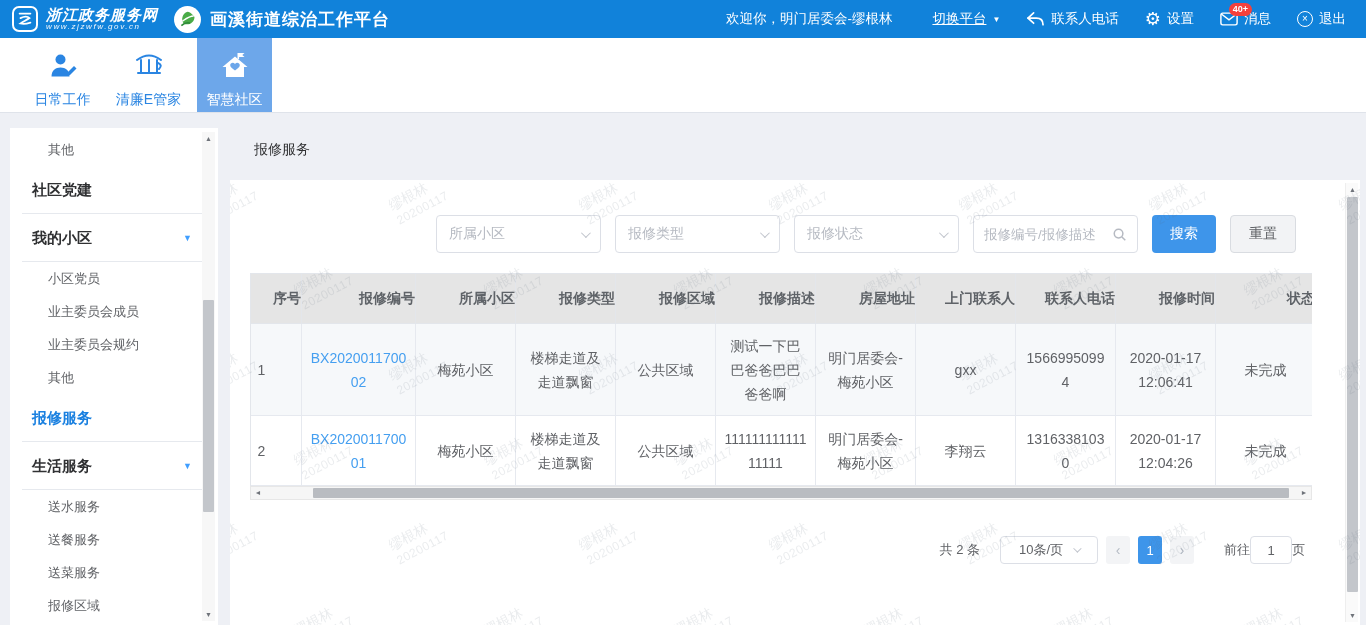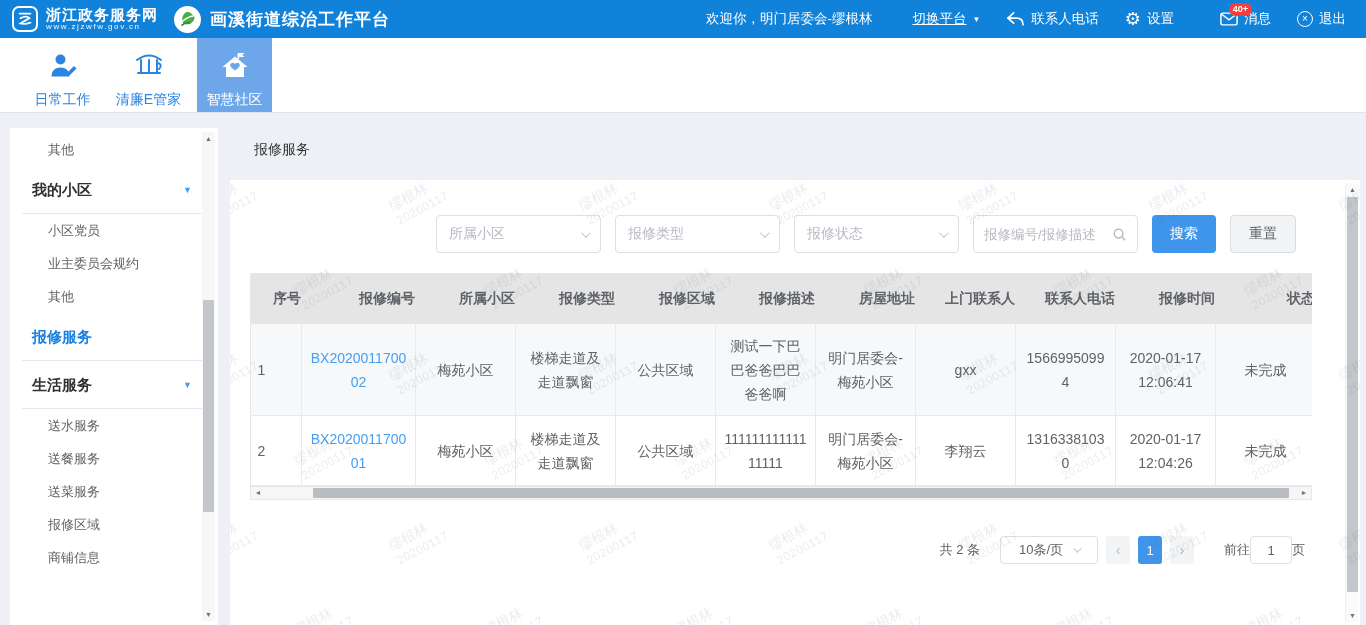--- a/index.html
+++ b/index.html
@@ -3,31 +3,31 @@
 <meta charset="utf-8">
 <style>
   * { margin:0; padding:0; box-sizing:border-box; }
   html,body { width:1366px; height:625px; overflow:hidden; }
   body { font-family:"Liberation Sans","DejaVu Sans",sans-serif; background:#eef0f5; position:relative; }
 
   
   .topbar { height:38px; background:#1182da; display:flex; align-items:center; justify-content:space-between; color:#fff; }
   .brand { display:flex; align-items:center; padding-left:12px; }
   .logo-square { width:26px; height:26px; border:2px solid #fff; border-radius:7px; display:flex; align-items:center; justify-content:center; margin-right:8px; flex:0 0 auto; }
-  .site-text { line-height:1.05; margin-right:16px; }
+  .site-text { line-height:1.05; margin-right:16px;font-style:italic; }
   .site-name { font-size:15px; font-weight:bold; letter-spacing:1px; }
   .site-url { font-size:8px; letter-spacing:1.6px; opacity:.95; }
   .logo-round { width:27px; height:27px; border-radius:50%; background:#fff; margin-right:9px; display:flex; align-items:center; justify-content:center; flex:0 0 auto; }
   .platform-title { font-size:17px; font-weight:bold; letter-spacing:1px; }
   .topbar-right { display:flex; align-items:center; gap:26px; padding-right:20px; font-size:13.5px; }
   .topbar-item { display:flex; align-items:center; gap:6px; cursor:pointer; white-space:nowrap; }
   .switch-label { text-decoration:underline; }
   .tri-down { font-size:8px; }
   .badge { position:absolute; top:-9px; right:-14px; background:#f4403c; color:#fff; font-size:9px; line-height:13px; padding:0 4px; border-radius:8px; font-weight:bold; }
-  .msg-icon-wrap { position:relative; display:flex;margin-left:20px; }
+  .msg-icon-wrap { position:relative; display:flex; }
   .logout-circle { width:16px; height:16px; border:1.5px solid #fff; border-radius:50%; display:flex; align-items:center; justify-content:center; font-size:10px; line-height:1; }
   .gear-glyph { font-size:18px; line-height:1; }
 
   
   .tabbar { height:75px; background:#fff; border-bottom:1px solid #dfe3ea; display:flex; padding-left:25px; }
   .tab { width:75px; margin-right:11px; display:flex; flex-direction:column; align-items:center; padding-top:13px; gap:10px; color:#2a85e2; cursor:pointer; }
   .tab-label { font-size:14px; }
   .tab.active { background:#6da7ea; color:#fff; }
 
   
@@ -180,22 +180,24 @@
     <span class="tab-label">智慧社区</span>
   </div>
 </nav>
 
 <div class="page-body">
 
   <div class="sidebar-col">
     <div class="sidebar-card">
       <div class="menu" id="menu">
           <div class="mi-sub">其他</div>
+          <div class="mi-section">社区党建</div>
           <div class="mi-section">我的小区<span class="mi-caret">▼</span></div>
           <div class="mi-sub">小区党员</div>
+          <div class="mi-sub">业主委员会成员</div>
           <div class="mi-sub">业主委员会规约</div>
           <div class="mi-sub">其他</div>
           <div class="mi-section active">报修服务</div>
           <div class="mi-section">生活服务<span class="mi-caret">▼</span></div>
           <div class="mi-sub">送水服务</div>
           <div class="mi-sub">送餐服务</div>
           <div class="mi-sub">送菜服务</div>
           <div class="mi-sub">报修区域</div>
           <div class="mi-sub">商铺信息</div>
         </div>

